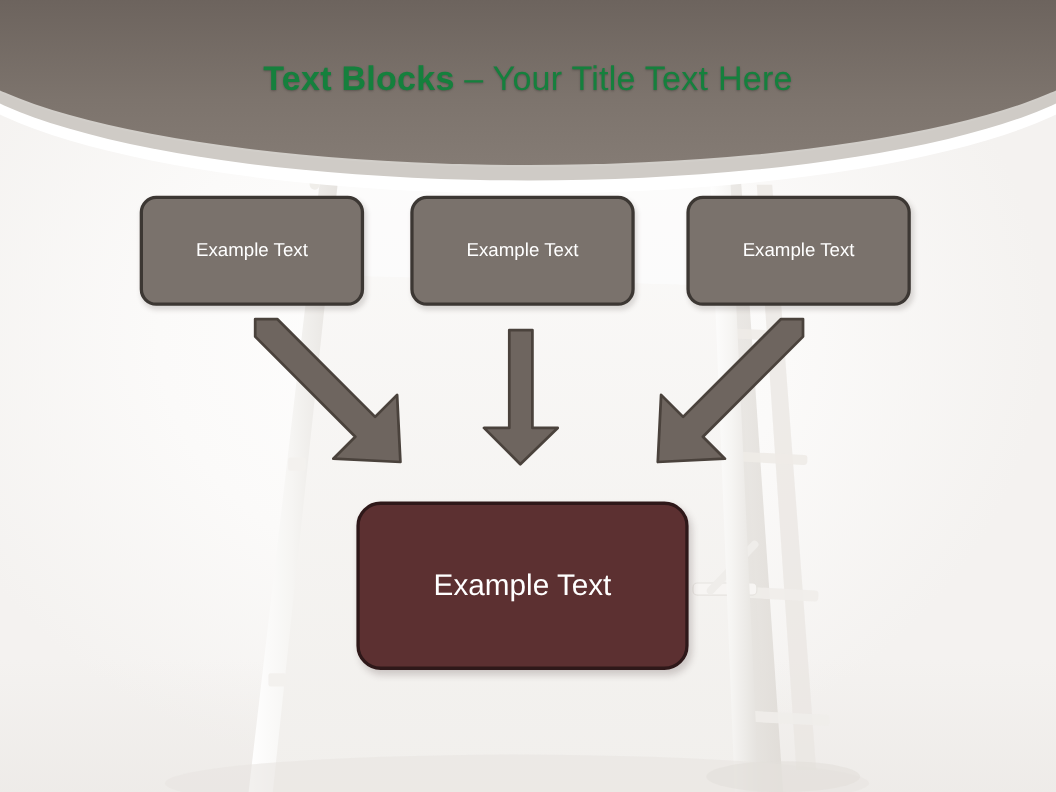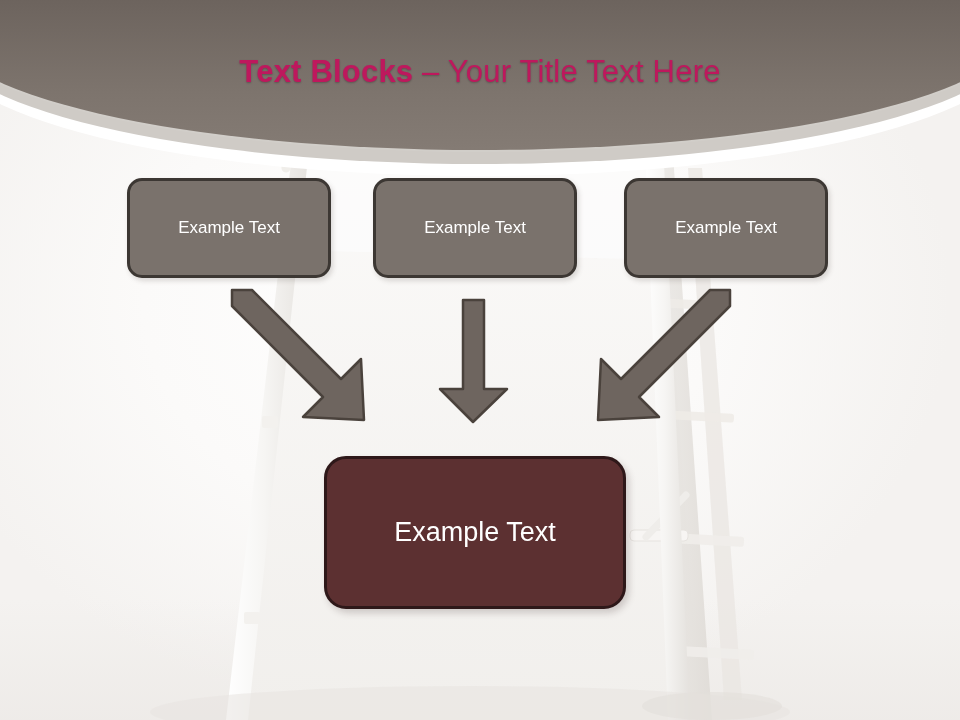--- a/index.html
+++ b/index.html
@@ -74,21 +74,21 @@
     background: #ffffff;
     z-index: 4;
   }
 
   .slide-title {
     position: absolute;
     left: 0;
     top: 50px;
     width: 960px;
     text-align: center;
-    color: #be185d;
+    color: #15803d;
     font-size: 31px;
     line-height: 44px;
     letter-spacing: 0.2px;
     white-space: nowrap;
     z-index: 9;
     text-shadow: 0 1px 2px rgba(0,0,0,0.25);
   }
   .slide-title .t-strong { font-weight: bold; }
   .slide-title .t-light  { font-weight: normal; }
 

